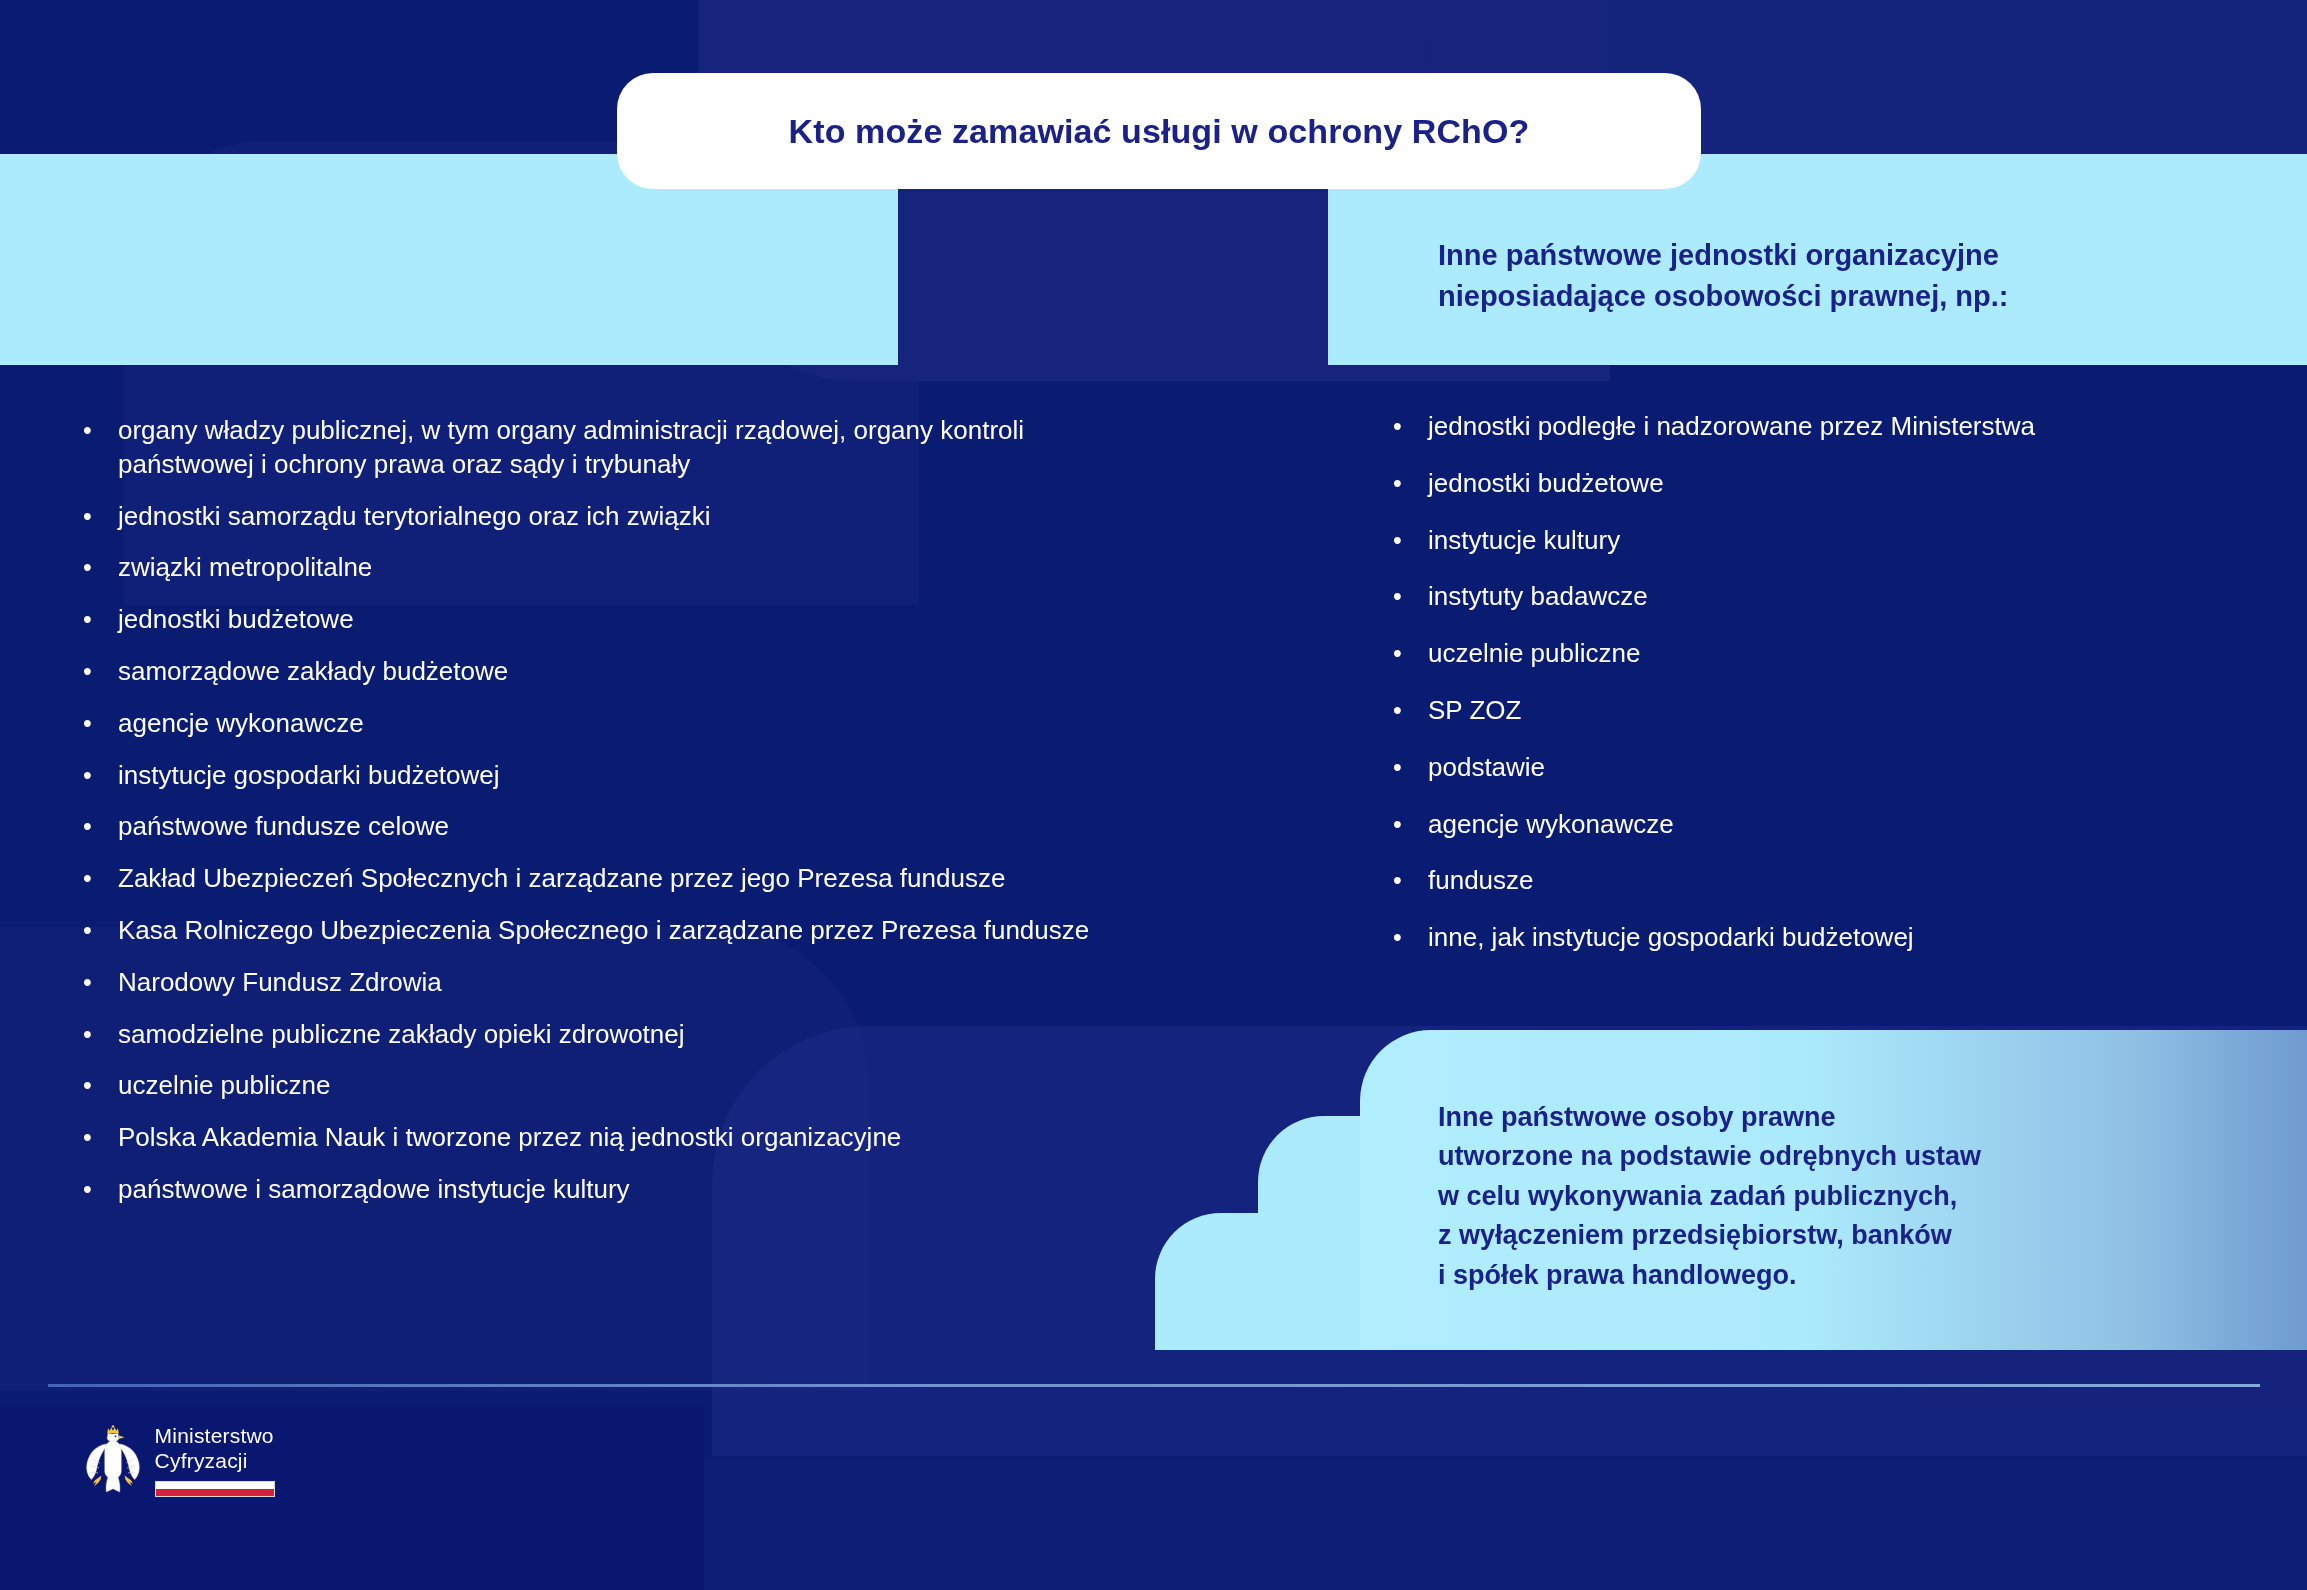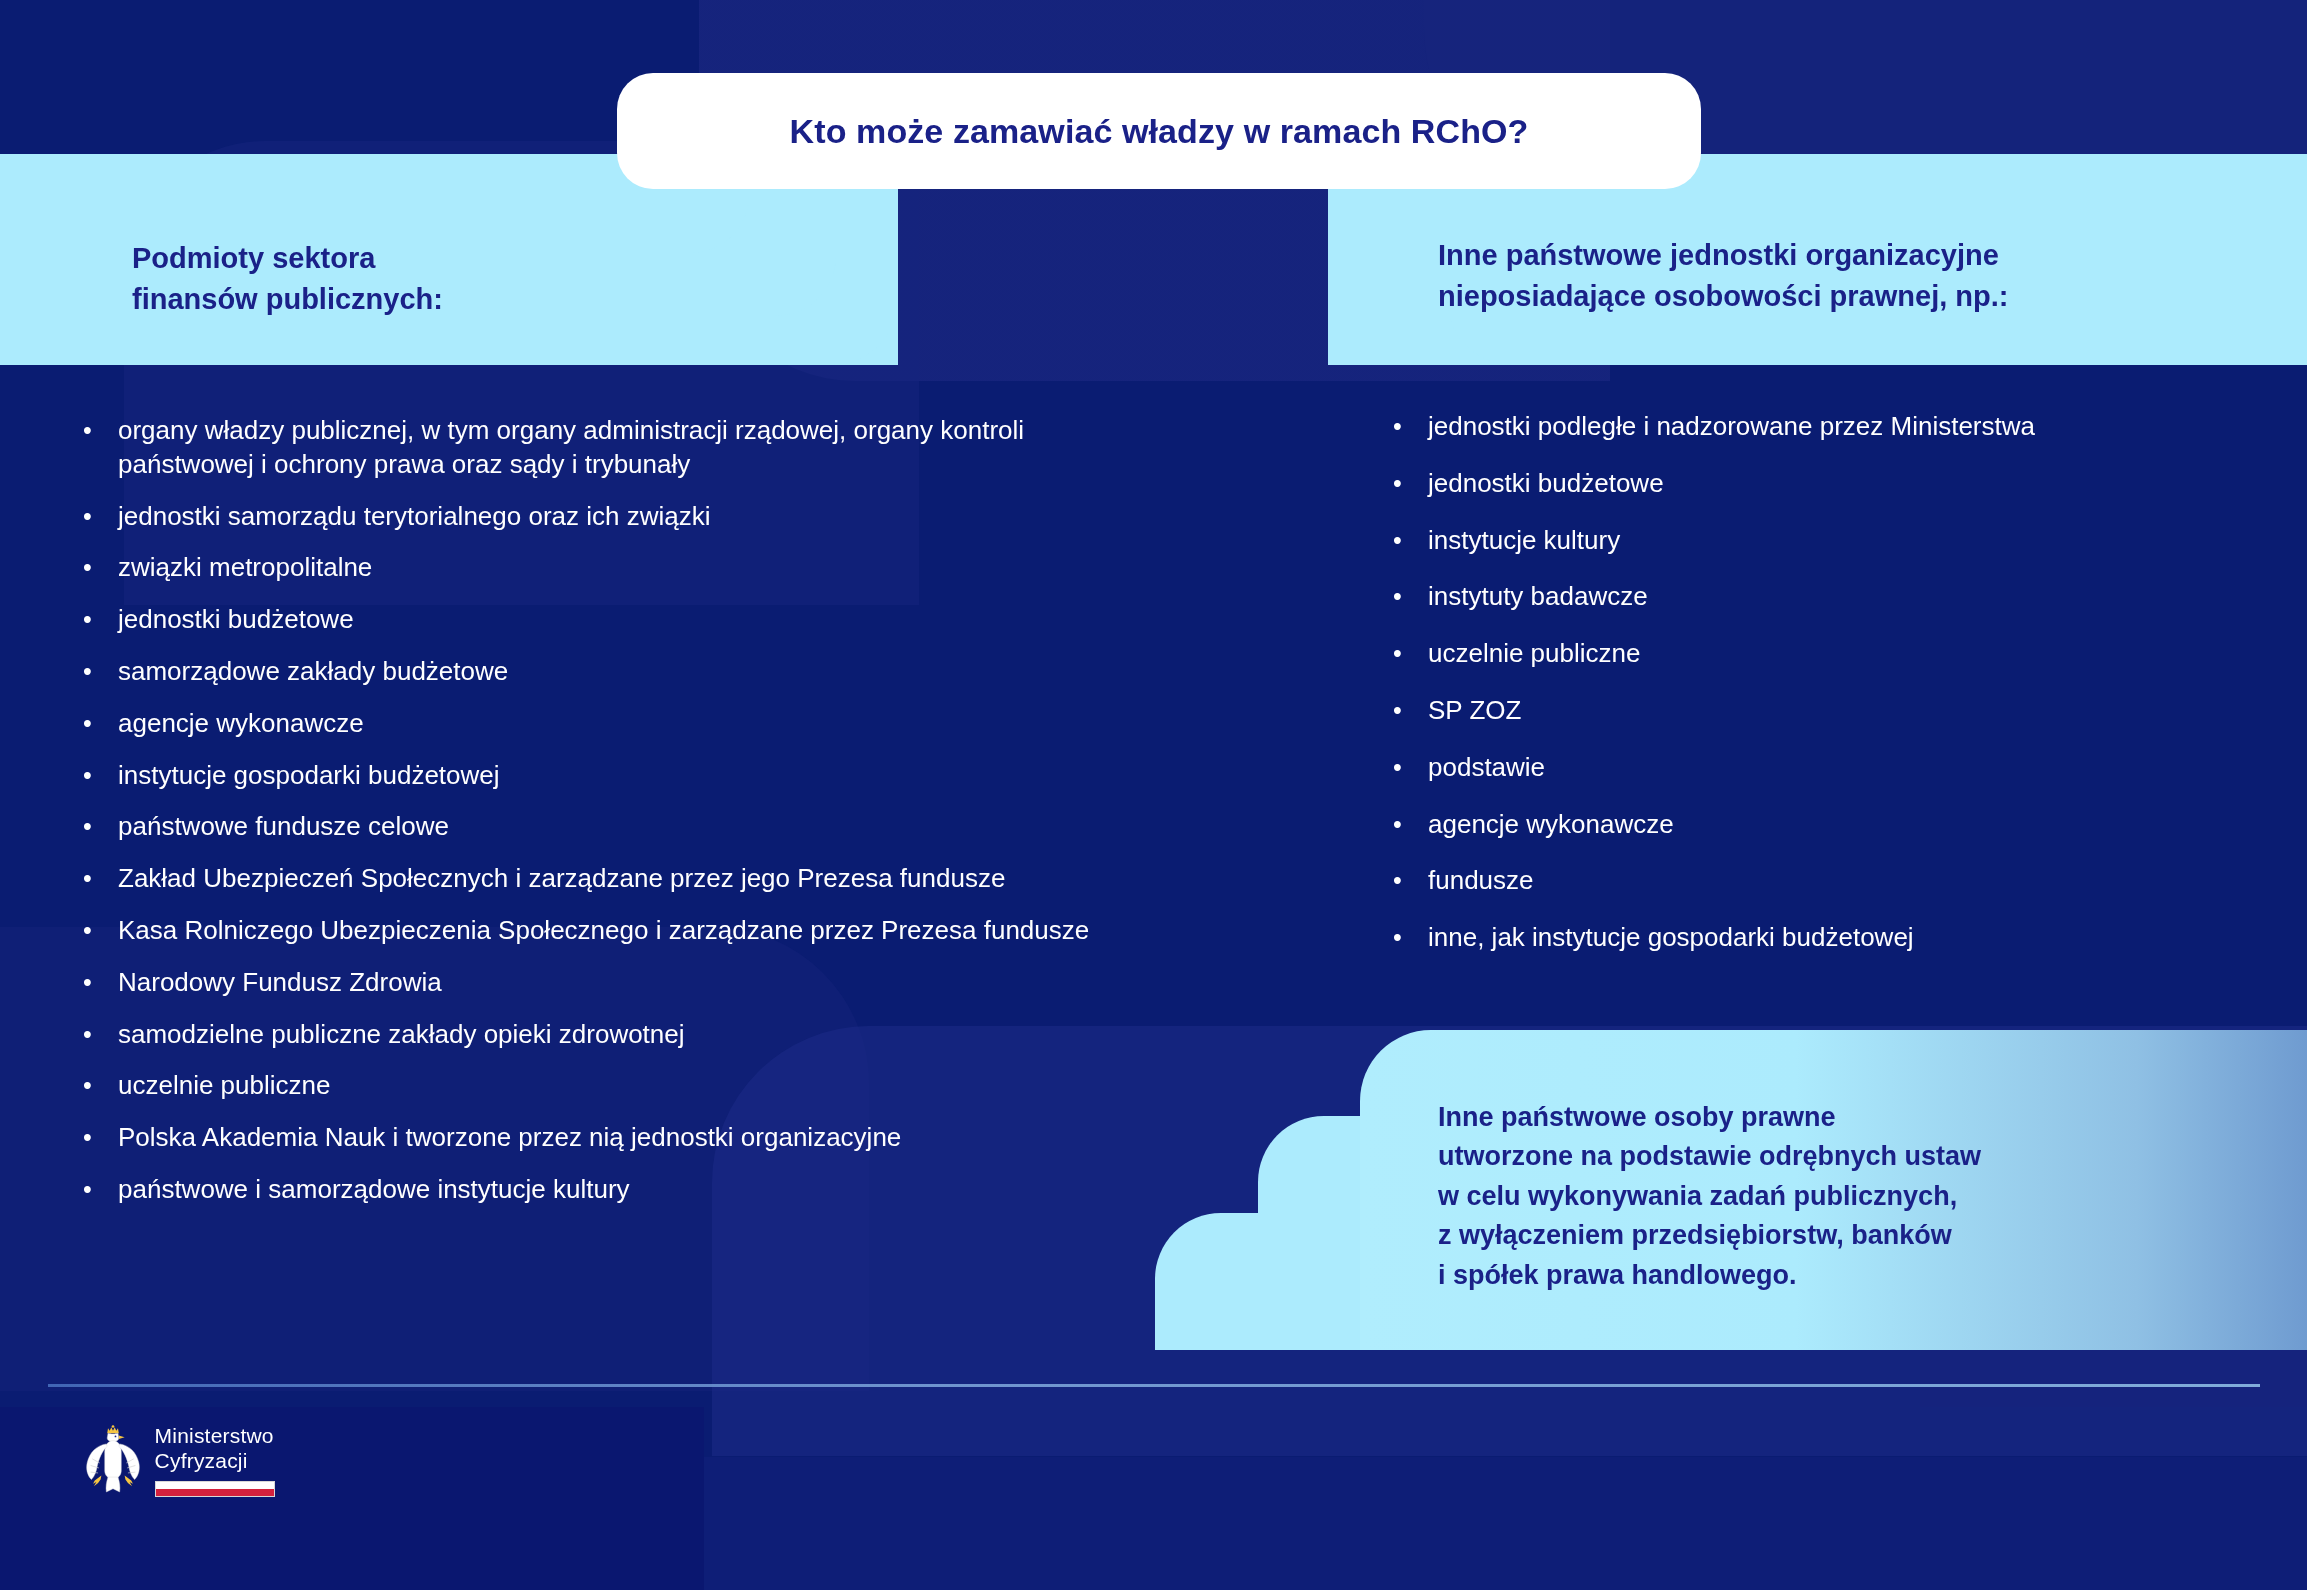--- a/index.html
+++ b/index.html
@@ -222,25 +222,23 @@
   <div class="step lstep1"></div>
   <div class="step rstep3"></div>
   <div class="step rstep2"></div>
   <div class="step rstep1"></div>
 
   <div class="cstep cstep1"></div>
   <div class="cstep cstep2"></div>
   <div class="cstep cstep3"></div>
 
   <div class="title-pill">
-    <span class="title-pill-text">Kto może zamawiać władzy w ramach RChO?</span>
+    <span class="title-pill-text">Kto może zamawiać usługi w ochrony RChO?</span>
   </div>
 
-  <div class="col-heading col-heading-left">Podmioty sektora
-finansów publicznych:</div>
   <div class="col-heading col-heading-right">Inne państwowe jednostki organizacyjne
 nieposiadające osobowości prawnej, np.:</div>
 
   <div class="bullet-list list-left">
     <div class="bullet-item">
       <span class="bullet-dot">•</span>
       <span class="bullet-text">organy władzy publicznej, w tym organy administracji rządowej, organy kontroli państwowej i ochrony prawa oraz sądy i trybunały</span>
     </div>
     <div class="bullet-item">
       <span class="bullet-dot">•</span>

